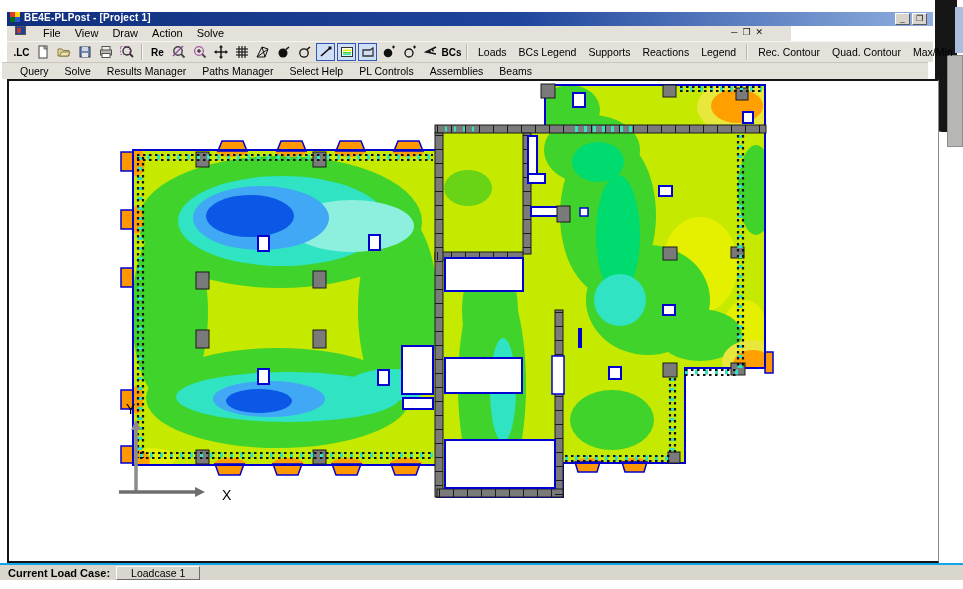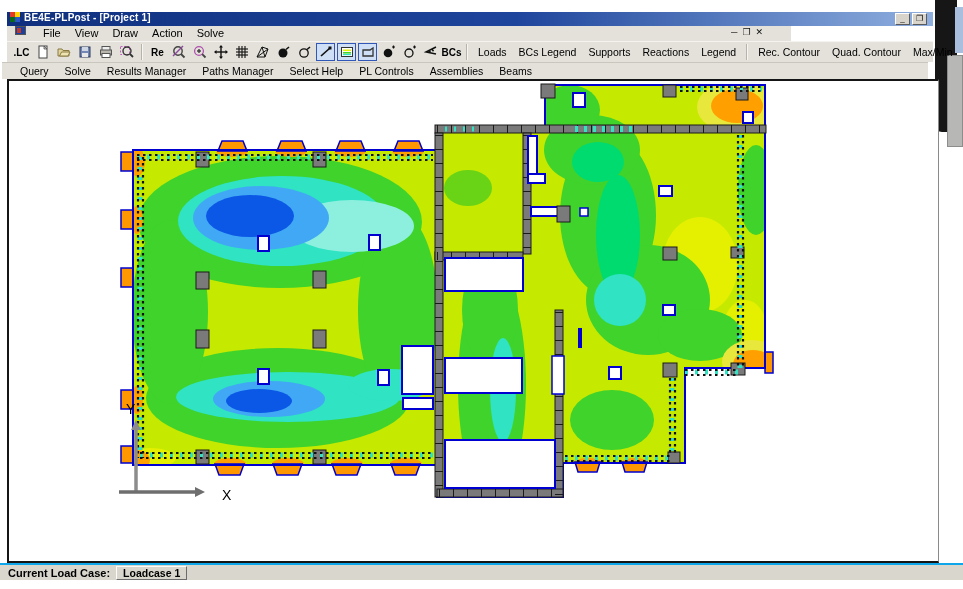--- a/index.html
+++ b/index.html
@@ -41,21 +41,21 @@
   #toolbar2 .flatbtn { padding:1px 8px; }
 
   #canvas { position:absolute; left:7px; top:79px; width:932px; height:484px; background:#ffffff;
     border-top:2px solid #151515; border-left:2px solid #151515; border-bottom:2px solid #151515;
     border-right:1px solid #8a8a8a; }
   #plot-svg { position:absolute; left:0; top:0; }
 
   #statusbar { position:absolute; left:0; top:563px; width:963px; height:17px; background:#d9d6ce;
     border-top:2px solid #0ea5e9; display:flex; align-items:center; padding-left:8px; font-size:11px; }
   #statusbar .lbl { font-weight:bold; margin-right:6px; }
-  #statusbar .val { font-weight:bold; font-size:10.5px; padding:0 6px; background:#d9d6ce;
+  #statusbar .val { font-weight:normal; font-size:10.5px; padding:0 14px; background:#d9d6ce;
     border:1px solid; border-color:#fcfcfa #6c6c6c #6c6c6c #fcfcfa; }
 
   
   #frag-black { position:absolute; left:935px; top:0; width:22px; height:132px; background:#161616;
     border-radius:0 0 7px 7px; }
   #frag-sliver { position:absolute; left:955px; top:7px; width:8px; height:46px; background:#a9bedd; }
   #frag-scroll { position:absolute; left:947px; top:55px; width:16px; height:92px; background:#b7b7b5; border:1px solid #8d8d8b; }
 
   svg text { font-family:"Liberation Sans", sans-serif; }
 </style>

